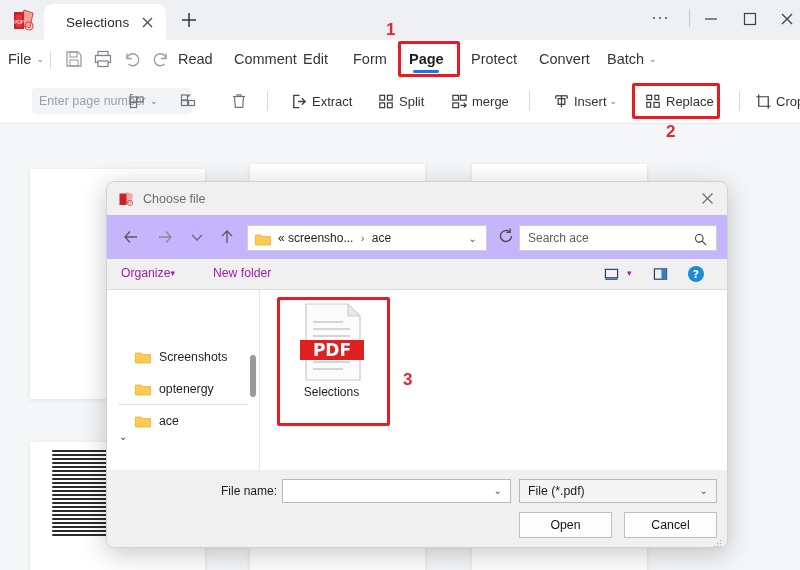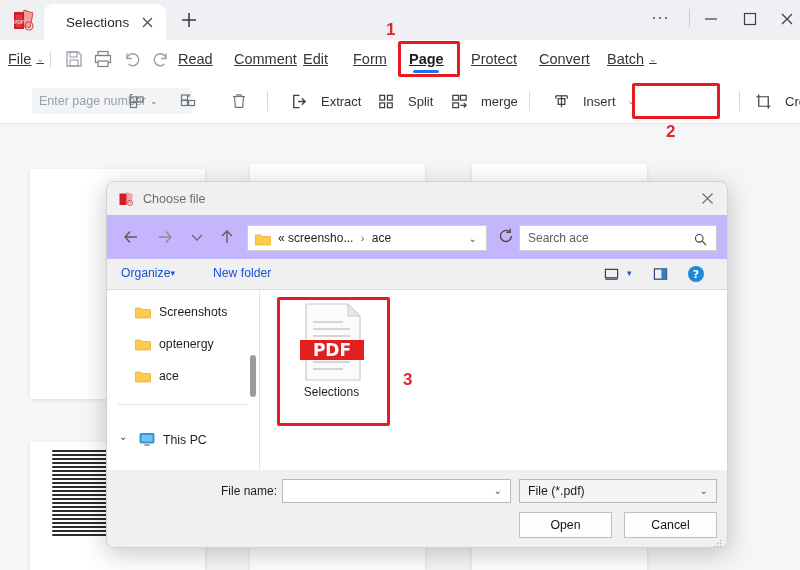--- a/index.html
+++ b/index.html
@@ -46,21 +46,21 @@
   .win-close { left: 779px; width: 16px; }
 
   
   .ribbon {
     position: absolute; top: 40px; left: 0; width: 800px; height: 38px;
     background: #ffffff;
   }
   .menu-item {
     position: absolute; top: 0; height: 38px;
     display: flex; align-items: center;
-    font-size: 14.5px; color: #32363c; white-space: nowrap; text-decoration: underline;
+    font-size: 14.5px; color: #32363c; white-space: nowrap;
   }
   .menu-item.active { font-weight: bold; color: #1b1e22; }
   .tab-underline {
     position: absolute; bottom: 5px; left: 50%; transform: translateX(-50%);
     width: 26px; height: 3px; border-radius: 2px; background: #1a73e8;
   }
   .icon-btn { position:absolute; top:9px; width:20px; height:20px; color:#8a9099; }
 
   
   .subbar {
@@ -68,21 +68,21 @@
     background: #ffffff; border-bottom: 1px solid #e6e8eb;
   }
   .pagenum-box {
     position: absolute; left: 6px; top: 10px; width: 160px; height: 26px;
     background: #f3f4f6; border-radius: 4px;
     display: flex; align-items: center; margin-left: 26px;
   }
   .pagenum-ph { font-size: 12.5px; color: #9aa0a8; margin-left: 7px; }
   .tool {
     position: absolute; top: 10px; height: 26px;
-    display: flex; align-items: center; gap: 12px;
+    display: flex; align-items: center; gap: 3px;
     font-size: 13px; color: #2f3339; white-space: nowrap;
   }
   .vdiv { position:absolute; top:13px; width:1px; height:20px; background:#d7dade; }
   .chev { font-size: 9px; color:#70757c; }
 
   
   .hl { position: absolute; border: 3px solid #e81b23; border-radius: 2px; pointer-events:none;}
   .marker {
     position: absolute; color: #e3262c; font-weight: bold; font-size: 17px;
     font-family: "Liberation Sans", sans-serif;
@@ -139,36 +139,36 @@
     display:flex; align-items:center;
   }
   .search-ph { font-size:12px; color:#5e5e5e; margin-left:8px; }
   .search-ic { position:absolute; right:9px; top:6px; width:13px; height:13px; color:#444; }
 
   .cmdbar {
     position:absolute; left:0; top:77px; width:100%; height:31px;
     background:#f0f0f0; border-bottom:1px solid #dcdcdc;
   }
   .cmd {
-    position:absolute; top:7px; font-size:12.2px; color:#1d4ed8;
+    position:absolute; top:7px; font-size:12.2px; color:#a21caf;
     display:flex; align-items:center; white-space:nowrap;text-align:right;
   }
   .cmd-ic { position:absolute; top:7px; color:#1b3a6b; }
 
   .dlg-body {
     position:absolute; left:0; top:108px; width:100%; height:182px;
     background:#ffffff;
   }
   .sidepane {
     position:absolute; left:0; top:0; width:152px; height:100%;
     background:#ffffff; overflow:hidden;
   }
   .side-item {
     position:absolute; height:20px; display:flex; align-items:center;
-    font-size:12.3px; color:#1f1f1f; white-space:nowrap;
+    font-size:12.3px; color:#1f1f1f; white-space:nowrap;margin-top:45px;
   }
   .side-folder { width:16px; height:13px; margin-right:8px; flex:none;}
   .side-sep { position:absolute; left:11px; width:130px; height:1px; background:#e2e2e2; }
   .side-chev { position:absolute; font-size:10px; color:#3d3d3d; }
   .side-scroll {
     position:absolute; left:143px; top:65px; width:6px; height:42px;
     background:#9a9a9a; border-radius:3px;
   }
   .pane-divider { position:absolute; left:152px; top:0; width:1px; height:100%; background:#e4e4e4;}
   .filelist { position:absolute; left:153px; top:0; right:0; height:100%; background:#ffffff; }
@@ -467,20 +467,29 @@
     <div class="vdiv" style="left:529px;"></div>
     <div class="tool" style="left:552px;">
       <svg viewBox="0 0 20 20" width="19" height="19">
         <path d="M4 4 L16 4" stroke="#3a3f46" stroke-width="1.3"></path>
         <path d="M10 4 L10 16" stroke="#3a3f46" stroke-width="1.3"></path>
         <rect x="6.5" y="7" width="7" height="6" fill="none" stroke="#3a3f46" stroke-width="1.3"></rect>
         <path d="M4 4 L4 7 M16 4 L16 7" stroke="#3a3f46" stroke-width="1.3"></path>
       </svg>
       <span>Insert</span>
       <span class="chev">⌄</span>
+    </div>
+    <div class="tool" style="left:644px;">
+      <svg viewBox="0 0 20 20" width="19" height="19">
+        <rect x="3" y="3.5" width="5" height="4.5" fill="none" stroke="#3a3f46" stroke-width="1.3"></rect>
+        <rect x="11.5" y="3.5" width="4" height="4.5" fill="none" stroke="#3a3f46" stroke-width="1.3"></rect>
+        <rect x="3" y="11" width="4" height="5" fill="none" stroke="#3a3f46" stroke-width="1.3"></rect>
+        <rect x="10.5" y="11" width="5.5" height="5" fill="none" stroke="#3a3f46" stroke-width="1.3"></rect>
+      </svg>
+      <span>Replace</span>
     </div>
     <div class="vdiv" style="left:739px;"></div>
     <div class="tool" style="left:754px;">
       <svg viewBox="0 0 20 20" width="19" height="19">
         <path d="M5 2.5 L5 15 L17.5 15" fill="none" stroke="#3a3f46" stroke-width="1.3"></path>
         <path d="M2.5 5 L15 5 L15 17.5" fill="none" stroke="#3a3f46" stroke-width="1.3"></path>
       </svg>
       <span>Crop</span>
     </div>
   </div>

